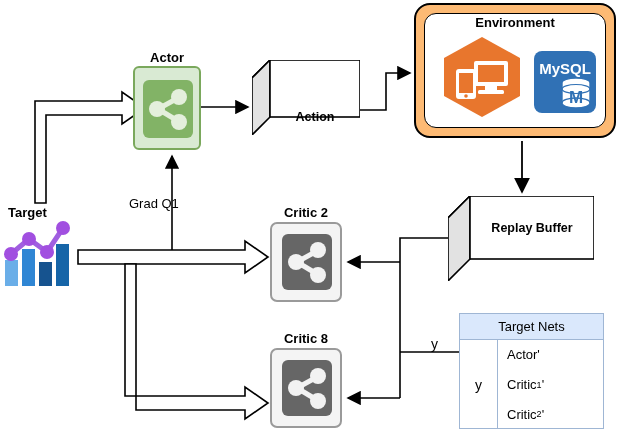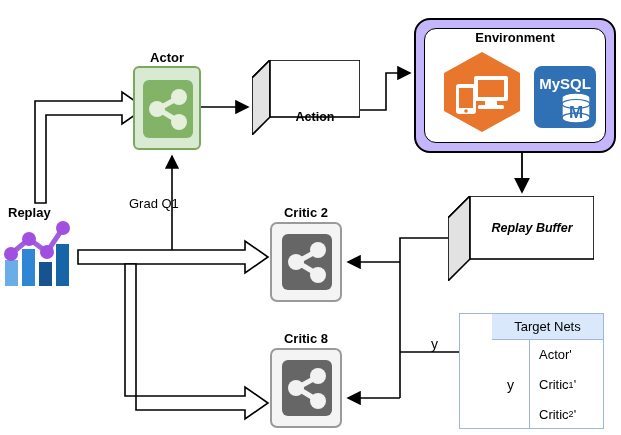--- a/index.html
+++ b/index.html
@@ -23,38 +23,38 @@
   #critic2-box{left:270px;top:348px;}
 
   
   .share{position:absolute;inset:0;}
 
   
   .cube{position:absolute;}
   .cube .ctext{position:absolute;left:0;bottom:0;display:flex;align-items:center;justify-content:center;
     font-weight:bold;font-size:12.5px;color:#000;}
   #action-cube{left:252px;top:60px;width:108px;height:75px;}
-  #replay-cube{left:448px;top:196px;width:146px;height:85px;font-style:italic;}
-
-  
-  #env-outer{position:absolute;left:414px;top:18px;width:202px;height:135px;
-    border:2px solid #000;border-radius:16px;box-sizing:border-box;background:#c4b5fd;padding-left:48px;}
+  #replay-cube{left:448px;top:196px;width:146px;height:85px;}
+
+  
+  #env-outer{position:absolute;left:414px;top:3px;width:202px;height:135px;
+    border:2px solid #000;border-radius:16px;box-sizing:border-box;background:#fdba74;padding-left:48px;}
   #env-inner{position:absolute;left:8px;top:8px;right:8px;bottom:8px;
     border:1.5px solid #000;border-radius:12px;box-sizing:border-box;background:#fff;}
   #env-title{position:absolute;left:0;right:0;top:10px;text-align:center;font-weight:bold;font-size:13px;color:#000;}
   #hex-icon{position:absolute;left:24px;top:30px;width:84px;height:84px;}
   #mysql-icon{position:absolute;left:118px;top:46px;width:62px;height:62px;}
 
   
   #metrics-label{left:8px;top:205px;}
   #metrics-icon{position:absolute;left:2px;top:218px;width:76px;height:68px;}
 
   
   #target-table{position:absolute;left:459px;top:313px;width:145px;height:116px;
-    border:1px solid #9fb6d4;box-sizing:border-box;background:#fff;padding-left:32px;}
+    border:1px solid #9fb6d4;box-sizing:border-box;background:#fff;}
   #tn-header{height:26px;background:#dae8fc;border-bottom:1px solid #9fb6d4;
     display:flex;align-items:center;justify-content:center;font-size:13px;color:#000;box-sizing:border-box;}
   #tn-body{display:flex;height:89px;}
   #tn-ycol{width:38px;border-right:1px solid #9fb6d4;display:flex;align-items:center;
     justify-content:center;font-size:14px;color:#000;box-sizing:border-box;}
   #tn-rows{flex:1;display:flex;flex-direction:column;}
   .tn-row{flex:1;display:flex;align-items:center;padding-left:9px;font-size:13px;color:#000;box-sizing:border-box;}
   .tn-row sub{font-size:9px;}
 
   svg.ov{position:absolute;left:0;top:0;width:621px;height:435px;pointer-events:none;}
@@ -172,21 +172,21 @@
       <svg class="share" viewBox="0 0 50 56">
         <line x1="15" y1="28" x2="35" y2="17" stroke="#f2f2f2" stroke-width="5"></line>
         <line x1="15" y1="28" x2="35" y2="40" stroke="#f2f2f2" stroke-width="5"></line>
         <circle cx="14" cy="28" r="8" fill="#f2f2f2"></circle>
         <circle cx="36" cy="16" r="8" fill="#f2f2f2"></circle>
         <circle cx="36" cy="41" r="8" fill="#f2f2f2"></circle>
       </svg>
     </div>
   </div>
 
-  <div class="lbl" id="metrics-label">Replay</div>
+  <div class="lbl" id="metrics-label">Target</div>
   <svg id="metrics-icon" viewBox="0 0 76 68">
     <rect x="3" y="42" width="13" height="26" fill="#6aaee8"></rect>
     <rect x="20" y="31" width="13" height="37" fill="#2f86d4"></rect>
     <rect x="37" y="44" width="13" height="24" fill="#16538f"></rect>
     <rect x="54" y="26" width="13" height="42" fill="#1665a8"></rect>
     <polyline points="9,36 27,21 45,34 61,10" fill="none" stroke="#a05fe0" stroke-width="5" stroke-linejoin="round" stroke-linecap="round"></polyline>
     <circle cx="9" cy="36" r="7" fill="#a14fe0"></circle>
     <circle cx="27" cy="21" r="7" fill="#a14fe0"></circle>
     <circle cx="45" cy="34" r="7" fill="#a14fe0"></circle>
     <circle cx="61" cy="10" r="7" fill="#a14fe0"></circle>

